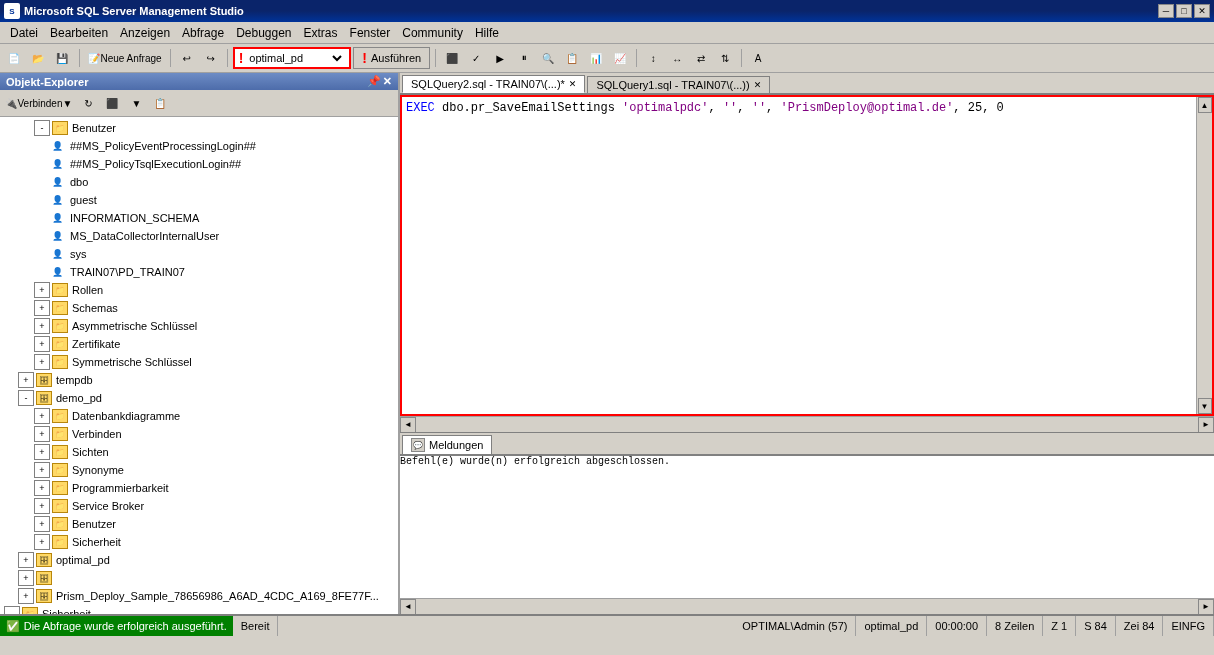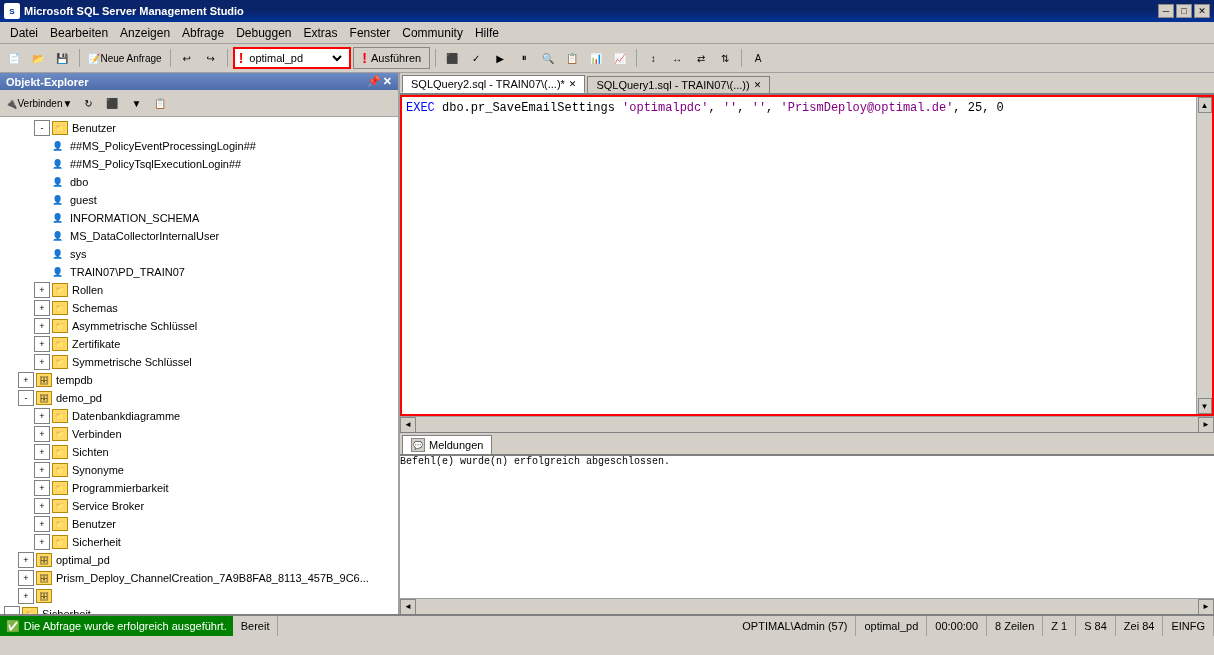--- a/index.html
+++ b/index.html
@@ -294,26 +294,26 @@
 
       <div class="tree-item indent1">
         <div class="tree-expander">+</div>
         <div class="tree-folder">🗄</div>
         <span>optimal_pd</span>
       </div>
 
       <div class="tree-item indent1">
         <div class="tree-expander">+</div>
         <div class="tree-folder">🗄</div>
-        <span>Prism_Deploy_ChannelCreation_7A9B8FA8_8113_457B_9C6...</span>
       </div>
 
       <div class="tree-item indent1">
         <div class="tree-expander">+</div>
         <div class="tree-folder">🗄</div>
+        <span>Prism_Deploy_Sample_78656986_A6AD_4CDC_A169_8FE77F...</span>
       </div>
 
       <div class="tree-item">
         <div class="tree-expander">-</div>
         <div class="tree-folder">📁</div>
         <span>Sicherheit</span>
       </div>
 
     </div>
   </div>

